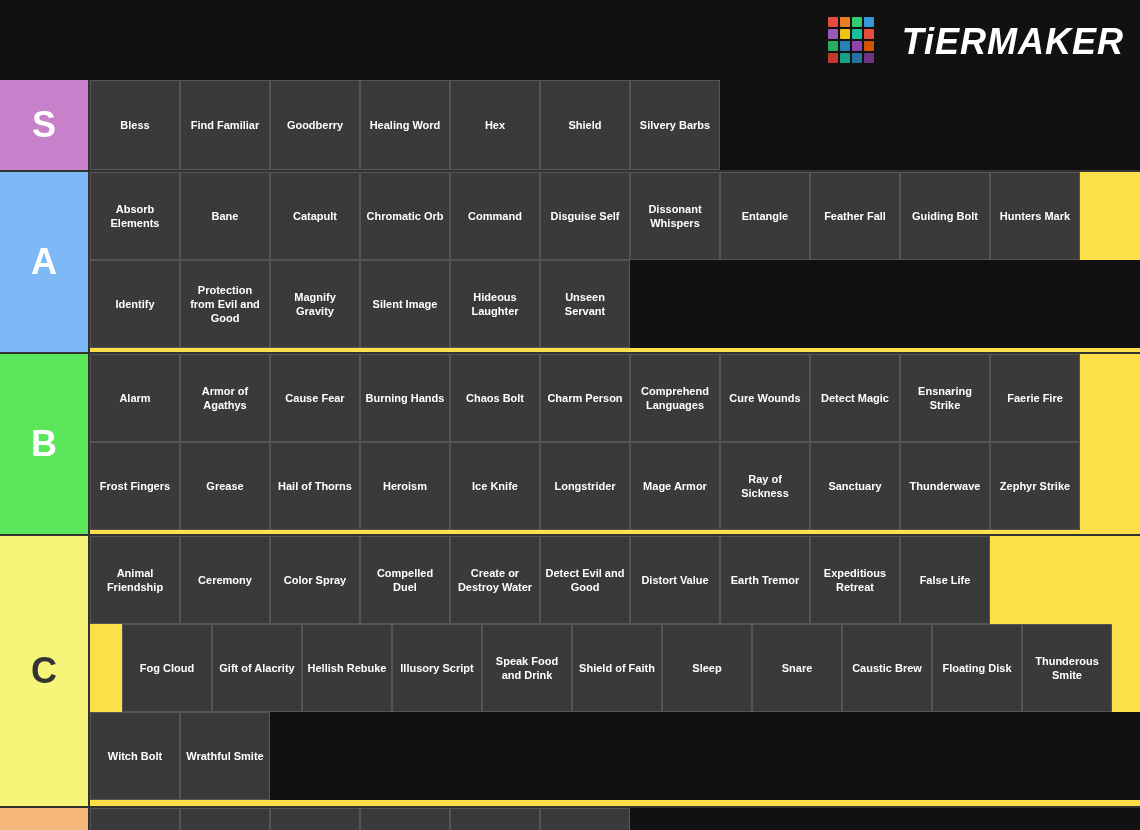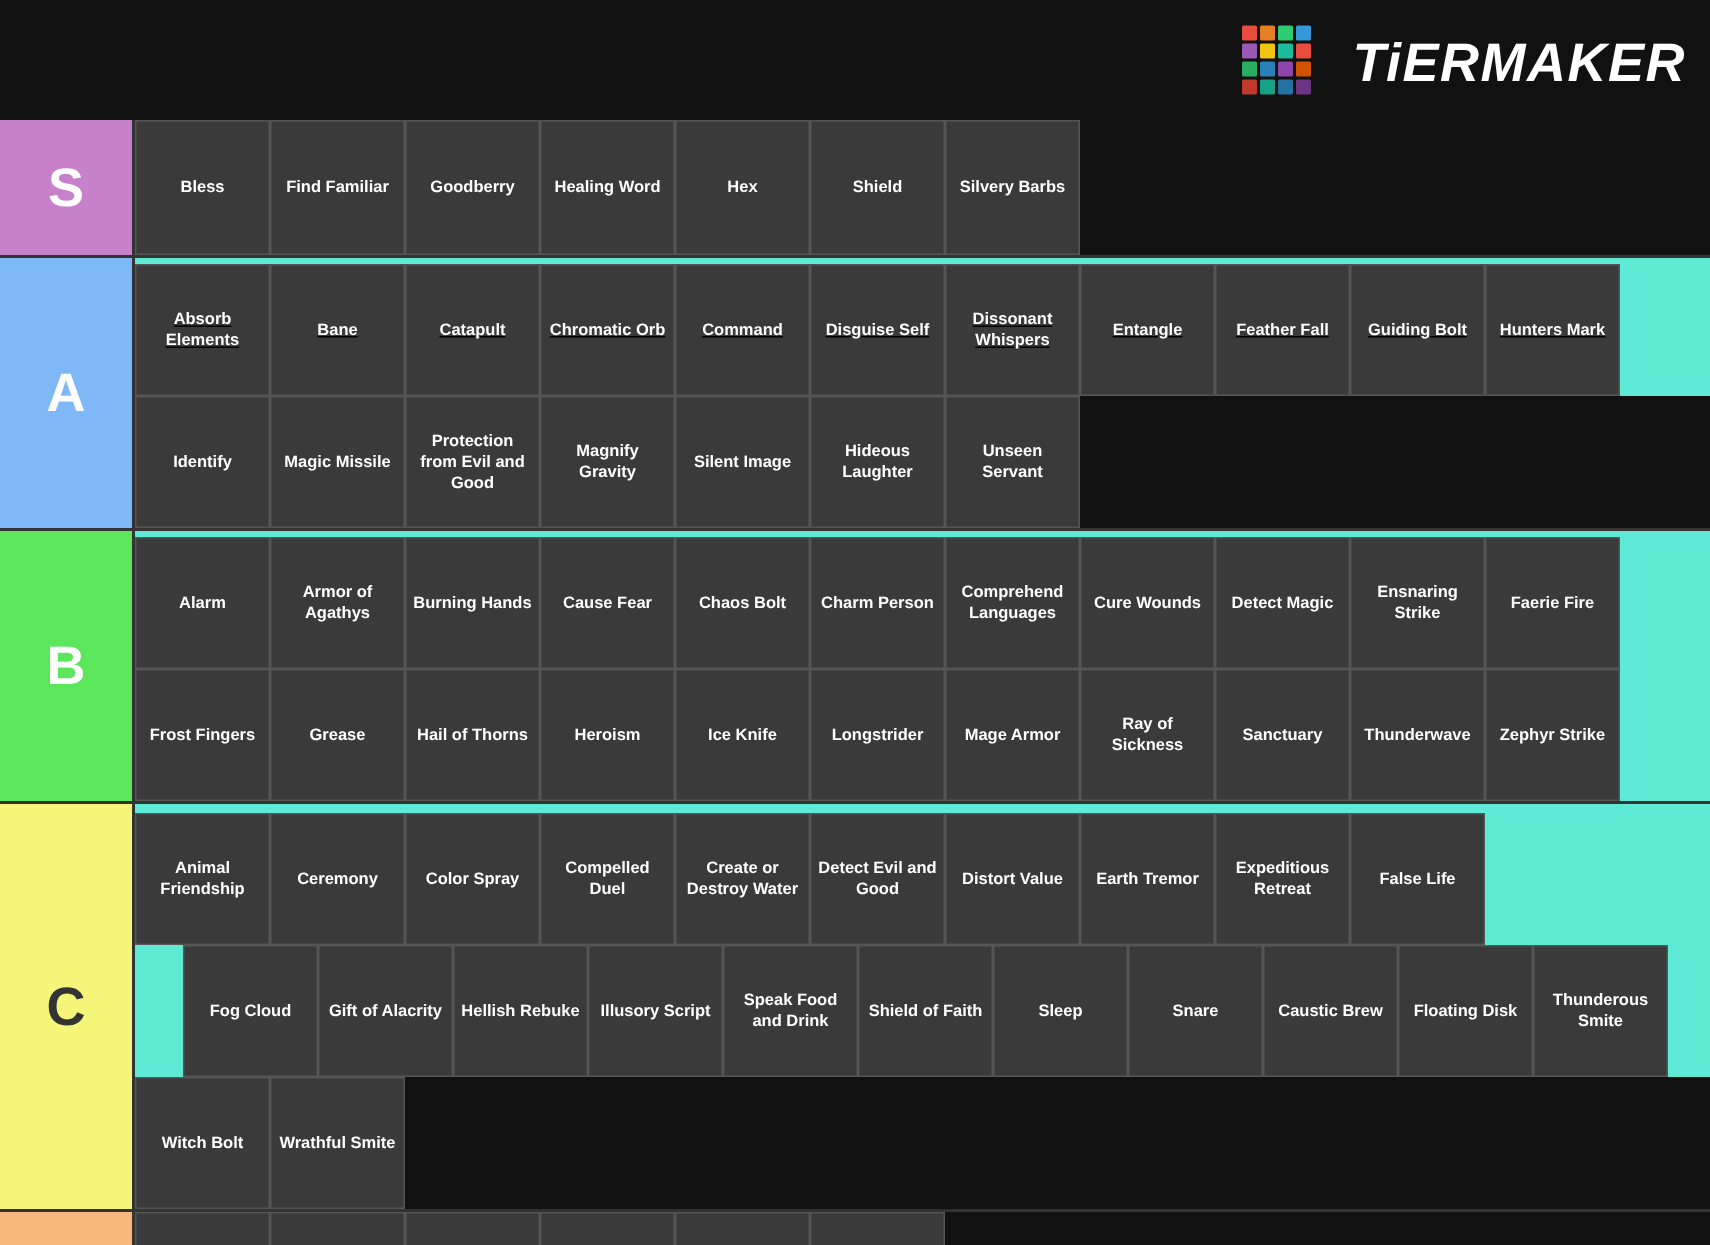--- a/index.html
+++ b/index.html
@@ -73,23 +73,22 @@
     .tier-s { background: #c780ca; }
     .tier-a { background: #7eb8f7; }
     .tier-b { background: #5ce65c; }
     .tier-c { background: #f5f57a; }
     .tier-d { background: #f5b87a; }
 
     .tier-content {
       display: flex;
       flex-wrap: wrap;
       flex: 1;
-      background: #5eead4;
+      background: #fde047;
       min-height: 90px;
-      justify-content: flex-end;
     }
 
     .spell-cell {
       width: 90px;
       min-height: 88px;
       display: flex;
       align-items: center;
       justify-content: center;
       text-align: center;
       background: #3a3a3a;
@@ -150,56 +149,55 @@
       <div class="spell-cell">Shield</div>
       <div class="spell-cell">Silvery Barbs</div>
       <div class="dark-fill"></div>
     </div>
   </div>
 
   <div class="tier-row">
     <div class="tier-label tier-a" style="min-height:180px;">A</div>
     <div class="tier-content" style="flex-direction:column; flex-wrap:nowrap;">
 
-      <div style="display:flex;text-decoration:underline;">
+      <div style="display:flex;">
         <div class="spell-cell">Absorb Elements</div>
         <div class="spell-cell">Bane</div>
         <div class="spell-cell">Catapult</div>
         <div class="spell-cell">Chromatic Orb</div>
         <div class="spell-cell">Command</div>
         <div class="spell-cell">Disguise Self</div>
         <div class="spell-cell">Dissonant Whispers</div>
         <div class="spell-cell">Entangle</div>
         <div class="spell-cell">Feather Fall</div>
         <div class="spell-cell">Guiding Bolt</div>
         <div class="spell-cell">Hunters Mark</div>
       </div>
 
       <div style="display:flex;">
         <div class="spell-cell">Identify</div>
-        <div class="spell-cell">Magic Missile</div>
         <div class="spell-cell">Protection from Evil and Good</div>
         <div class="spell-cell">Magnify Gravity</div>
         <div class="spell-cell">Silent Image</div>
         <div class="spell-cell">Hideous Laughter</div>
         <div class="spell-cell">Unseen Servant</div>
         <div class="dark-fill"></div>
       </div>
     </div>
   </div>
 
   <div class="tier-row">
     <div class="tier-label tier-b" style="min-height:180px;">B</div>
     <div class="tier-content" style="flex-direction:column; flex-wrap:nowrap;">
 
       <div style="display:flex;">
         <div class="spell-cell">Alarm</div>
         <div class="spell-cell">Armor of Agathys</div>
+        <div class="spell-cell">Cause Fear</div>
         <div class="spell-cell">Burning Hands</div>
-        <div class="spell-cell">Cause Fear</div>
         <div class="spell-cell">Chaos Bolt</div>
         <div class="spell-cell">Charm Person</div>
         <div class="spell-cell">Comprehend Languages</div>
         <div class="spell-cell">Cure Wounds</div>
         <div class="spell-cell">Detect Magic</div>
         <div class="spell-cell">Ensnaring Strike</div>
         <div class="spell-cell">Faerie Fire</div>
       </div>
 
       <div style="display:flex;">

